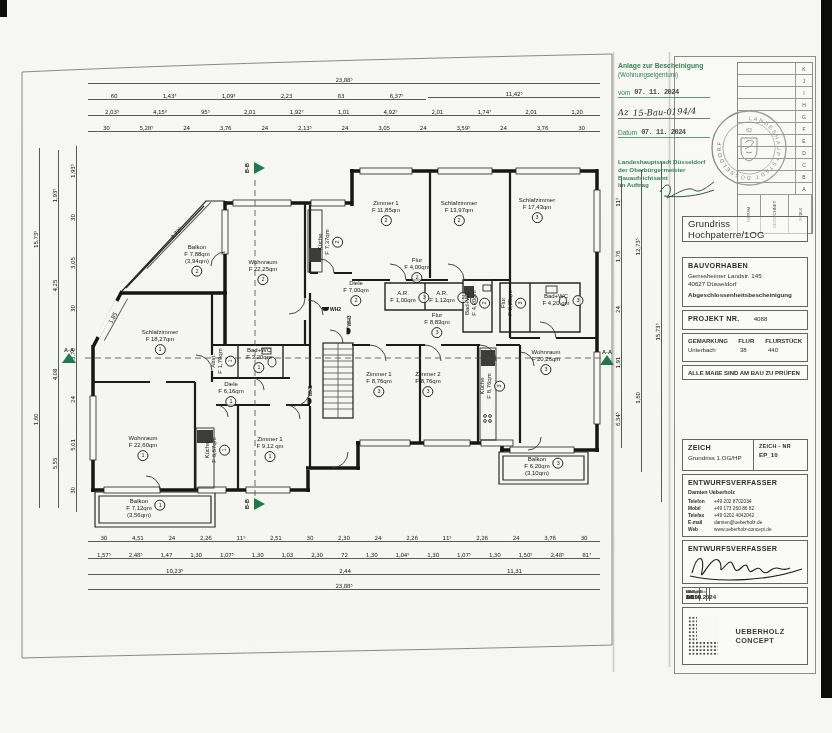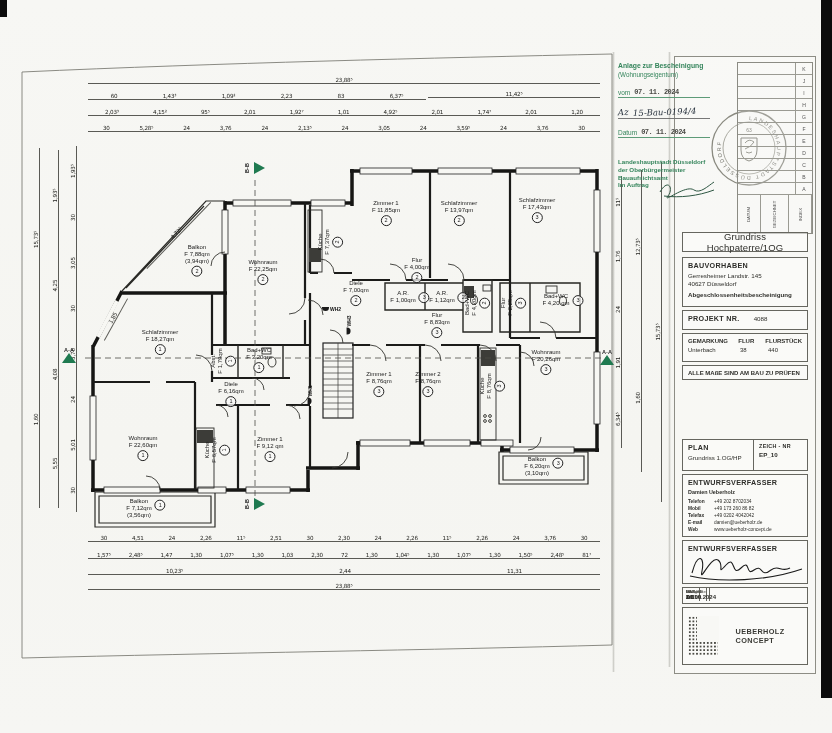--- a/index.html
+++ b/index.html
@@ -644,21 +644,21 @@
           <div class="idx-col">
           <span>GEZEICHNET</span>
         </div>
           <div class="idx-col">
           <span>INDEX</span>
         </div>
         </div>
     </div>
   </div>
 
-  <div class="tb-box tb-title" style="top:232px;height:20px;text-align:center;">
+  <div class="tb-box tb-title" style="top:216px;height:26px;">
     <span>Grundriss Hochpaterre/1OG</span>
   </div>
 
   <div class="tb-box" style="top:257px;height:50px;">
     <div class="tb-h">BAUVORHABEN</div>
     <div>
         <div class="tb-line">Gerresheimer Landstr. 145</div>
         <div class="tb-line">40627 Düsseldorf</div>
       </div>
     <div class="tb-note-line">Abgeschlossenheitsbescheinigung</div>
@@ -684,21 +684,21 @@
     </div>
   </div>
 
   <div class="tb-box tb-allnote" style="top:365px;height:15px;">
     <span>ALLE MAßE SIND AM BAU ZU PRÜFEN</span>
   </div>
 
 
   <div class="tb-box tb-plan" style="top:439px;height:32px;">
     <div class="pl">
-      <div class="tb-h">PLAN</div>
+      <div class="tb-h">ZEICH</div>
       <div class="tb-line">Grundriss 1.OG/HP</div>
     </div>
     <div class="pr">
       <div class="tb-h" style="font-size:5.4px;">ZEICH - NR</div>
       <div class="tb-line" style="font-weight:bold;">EP_10</div>
     </div>
   </div>
 
   <div class="tb-box" style="top:474px;height:63px;">
     <div class="tb-h">ENTWURFSVERFASSER</div>

